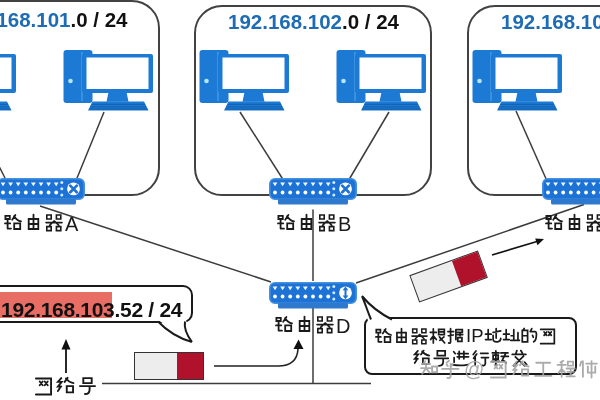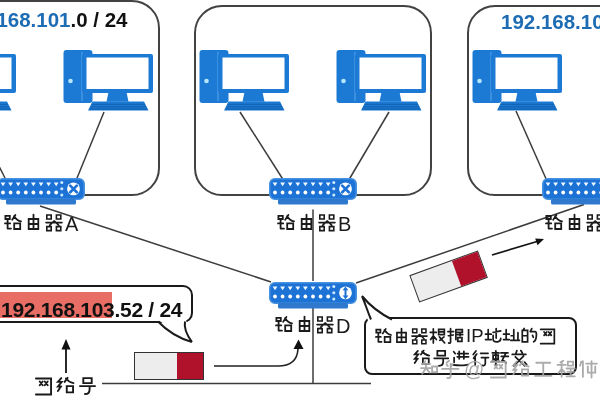--- a/index.html
+++ b/index.html
@@ -209,20 +209,21 @@
     </svg>
 
 <svg class="abs" style="left:268.8px;top:281.7px" width="92" height="30">
       <use href="#router"></use>
       <use href="#rv"></use>
       <use href="#rbase" x="9" y="21"></use>
     </svg>
 
 <div class="iptxt" style="left:-43.5px;top:9.7px"><span class="b">192.168.101</span>.0 / 24</div>
 
+<div class="iptxt" style="left:228px;top:12.2px"><span class="b">192.168.102</span>.0 / 24</div>
 
 <div class="iptxt" style="left:501px;top:12.2px"><span class="b">192.168.103</span>.0 / 24</div>
 
 <svg class="abs" style="left:3px;top:210.5px" width="88" height="24" color="#1a1a1a">
 <use href="#g-lu" transform="translate(0,2) scale(0.2)"></use>
       <use href="#g-you" transform="translate(20.5,2) scale(0.2)"></use>
       <use href="#g-qi" transform="translate(41,2) scale(0.2)"></use>
 <text x="62" y="19.5" font-size="20" fill="#1a1a1a">A</text>
 </svg>
 

